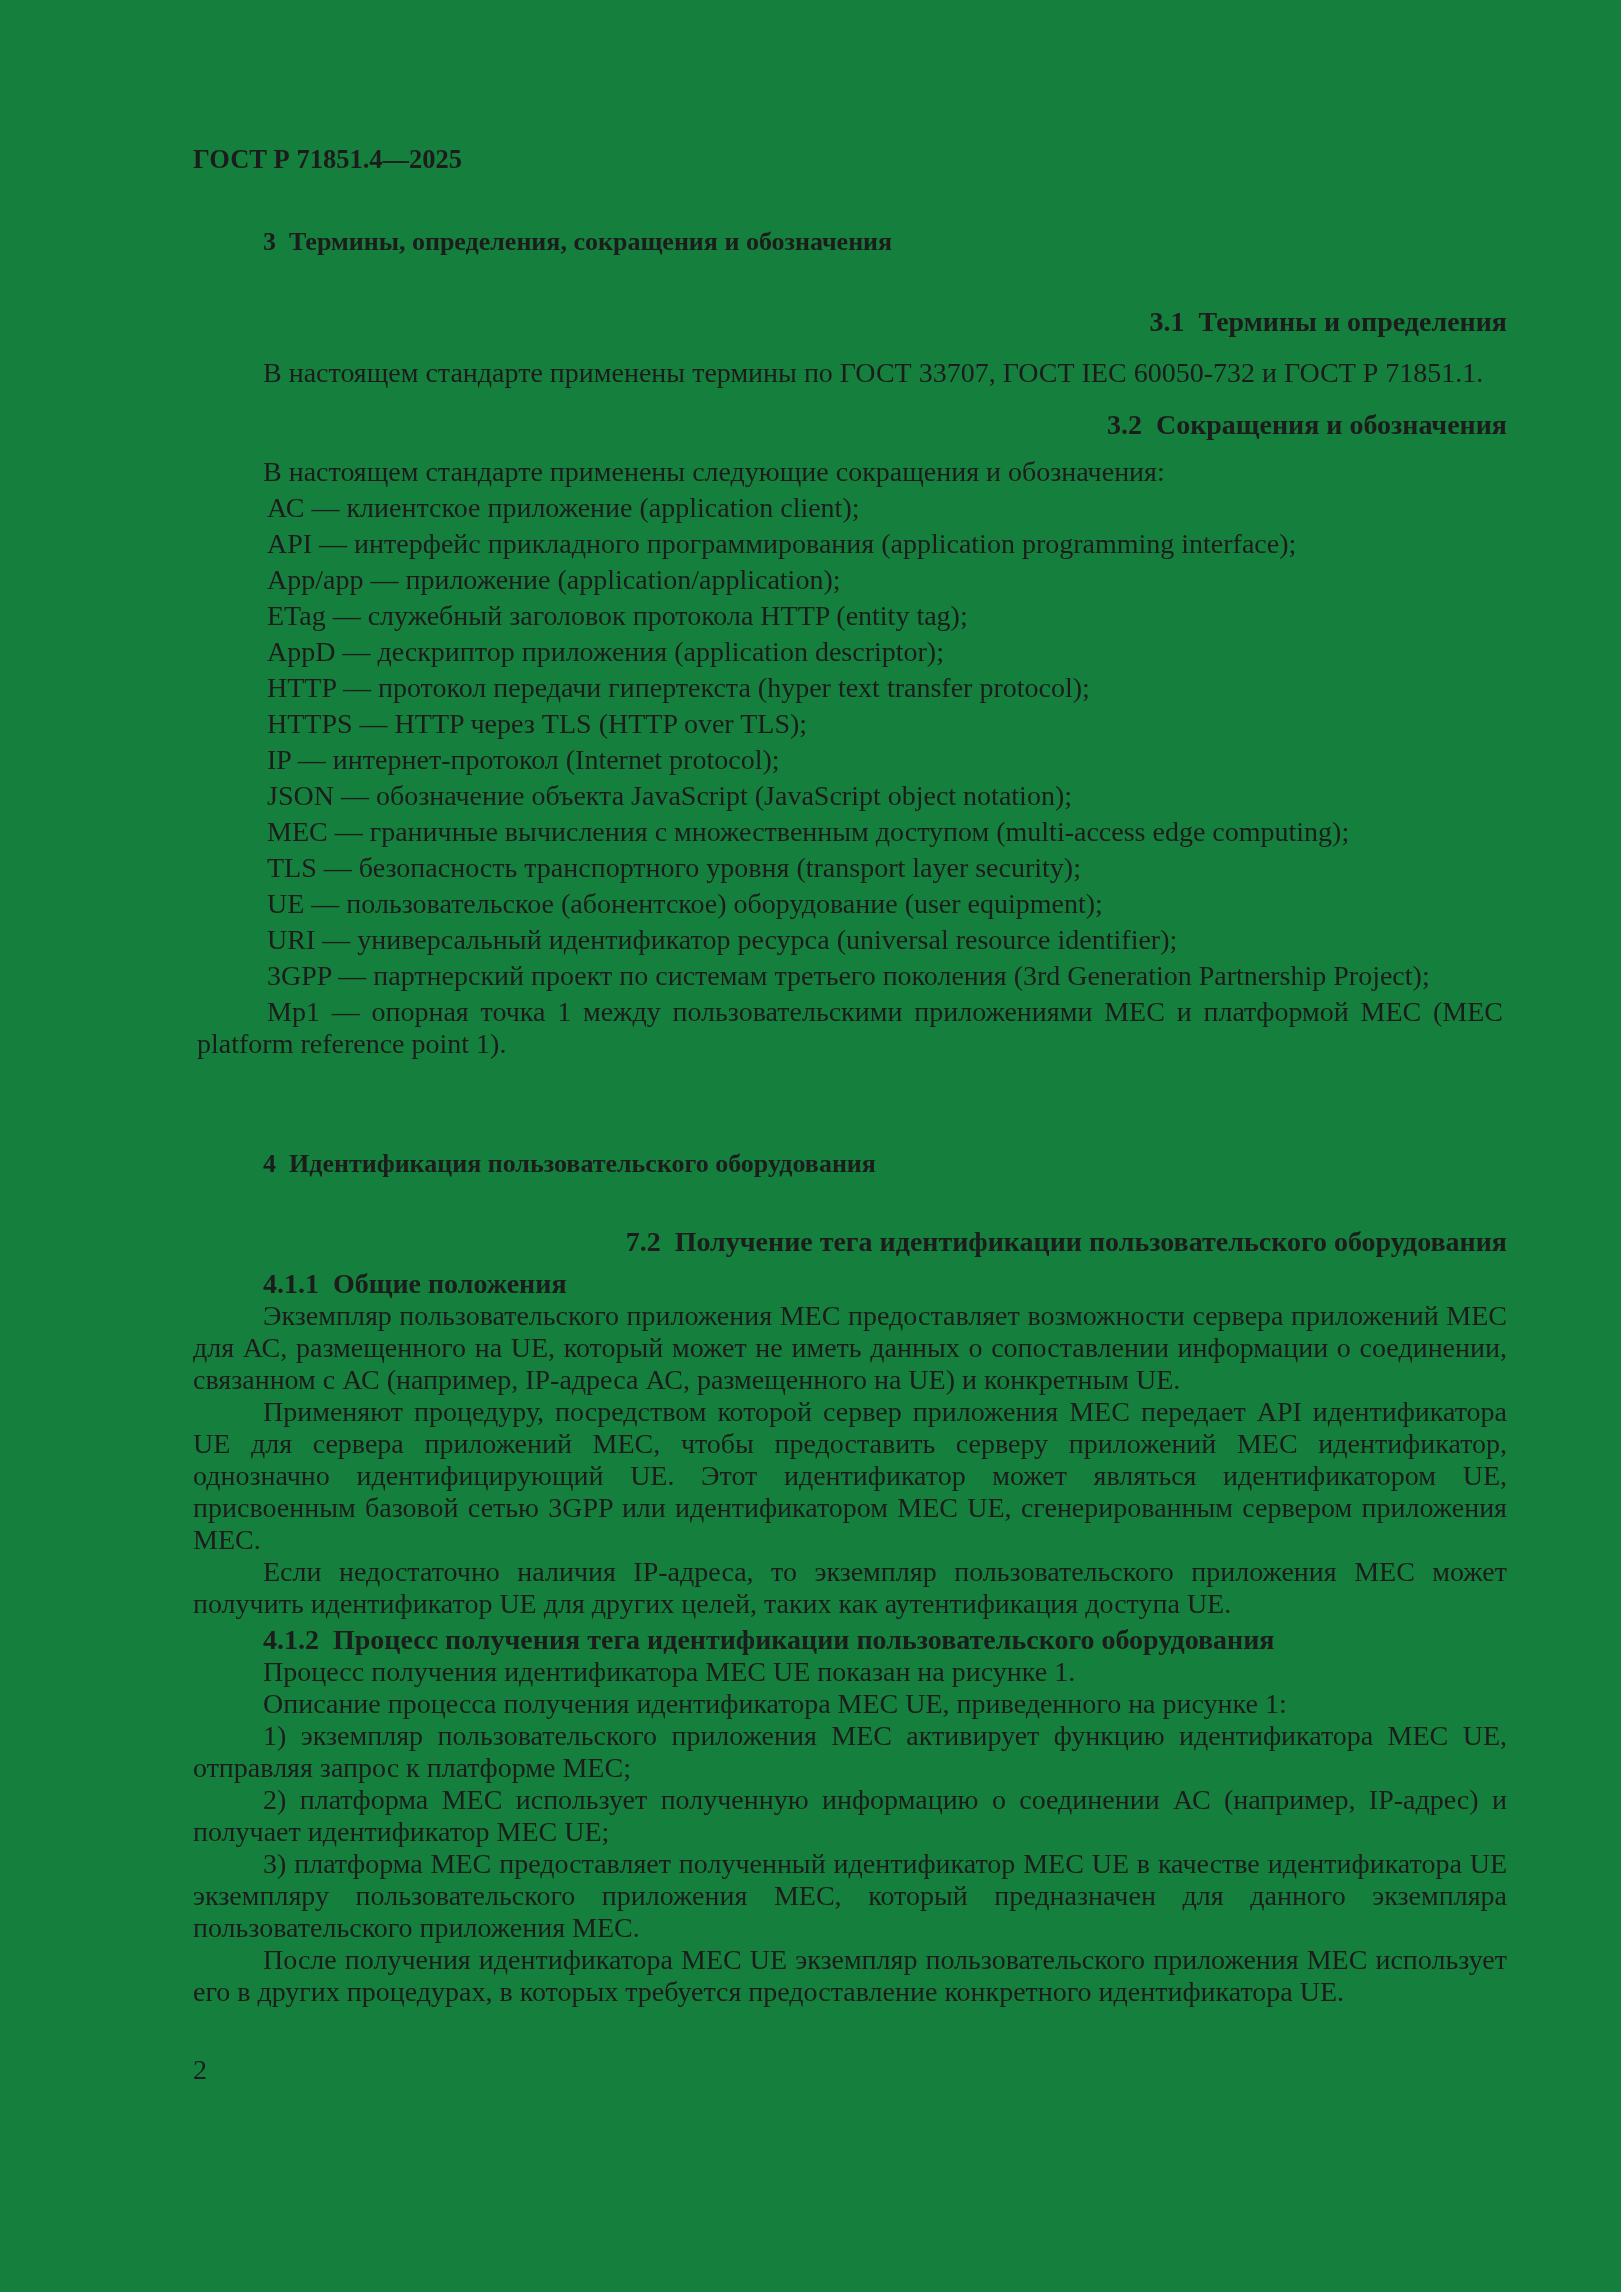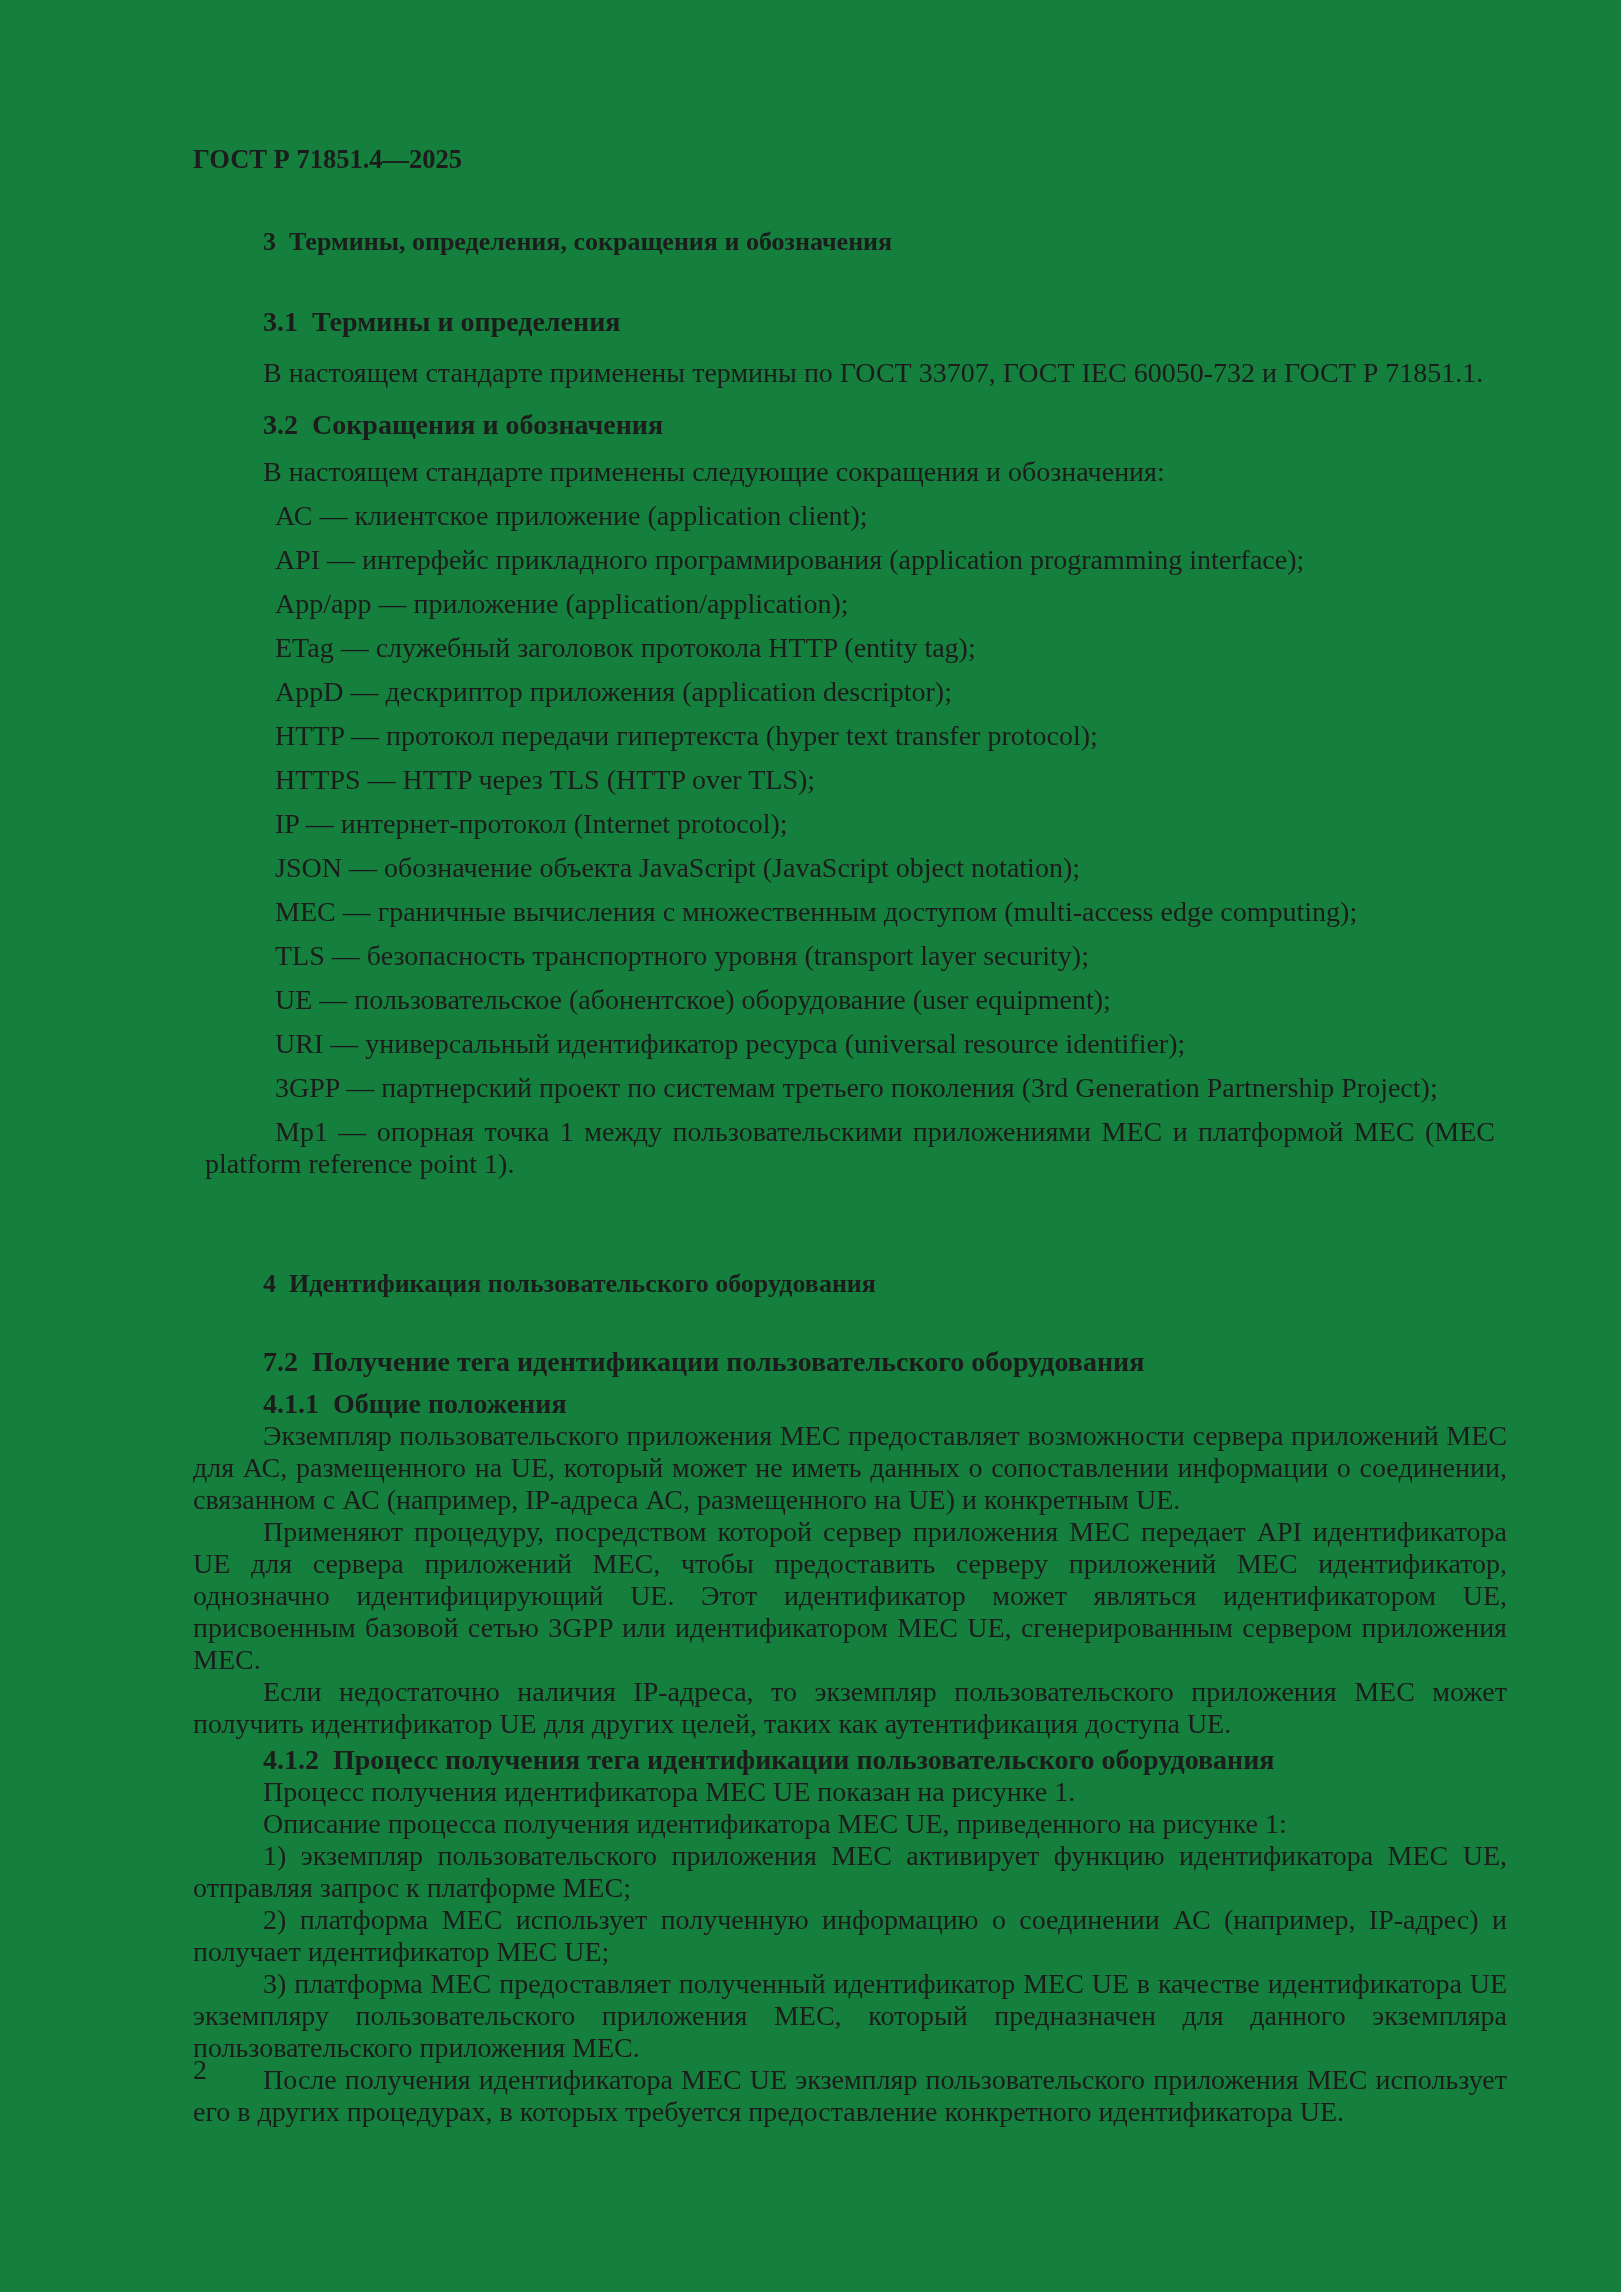--- a/index.html
+++ b/index.html
@@ -32,20 +32,21 @@
     font-weight: bold;
     white-space: pre-wrap;
   }
   .h1.section4 { margin-top: 84px; }
   .h2 {
     margin: 43px 0 0 70px;
     font-size: 28px;
     line-height: 35px;
     font-weight: bold;
     white-space: pre-wrap;
+    text-align: right;
   }
   .h2.s32 { margin-top: 18.6px; }
   .h2.s41 { margin-top: 41px; }
   .h3 {
     margin: 8.8px 0 0 70px;
     font-size: 28px;
     line-height: 32px;
     font-weight: bold;
     white-space: pre-wrap;
   }
@@ -53,21 +54,21 @@
   p.body-text {
     margin: 0;
     font-size: 28px;
     line-height: 32px;
     text-align: justify;
     text-indent: 70px;
   }
   p.spaced-top { margin-top: 17.6px; }
   p.intro-line { margin-top: 13.7px; }
   .abbr-list { margin: 0; padding: 0; }
-  .abbr-list p { margin: 12px; }
+  .abbr-list p { margin: 4px; }
   .page-number {
     position: absolute;
     left: 193px;
     top: 2054px;
     font-size: 28px;
     line-height: 32px;
   }
 </style>
 </head>
 <body>

